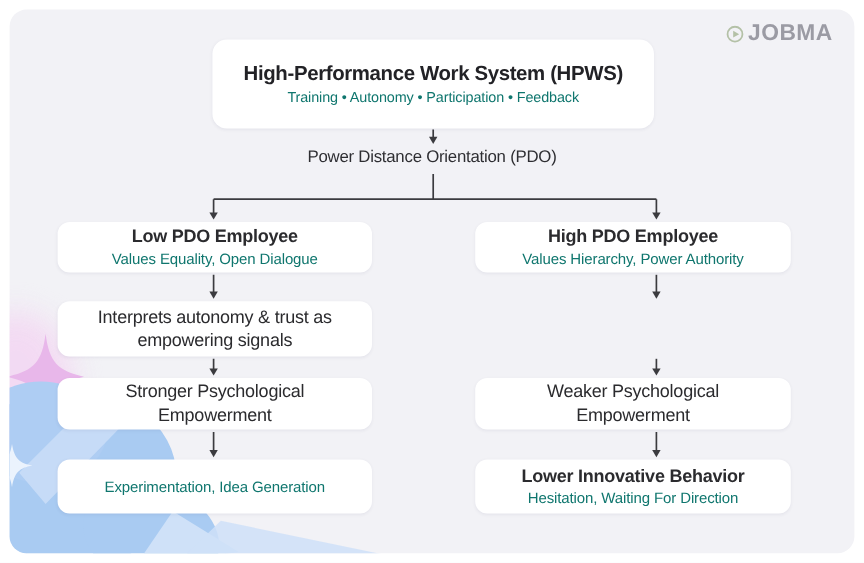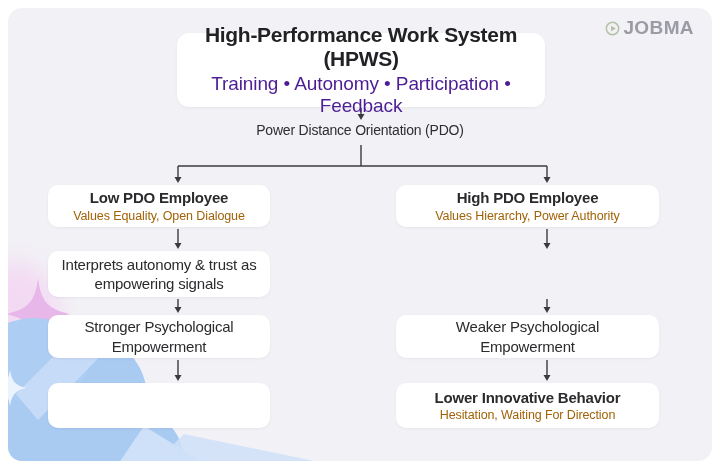--- a/index.html
+++ b/index.html
@@ -26,31 +26,31 @@
   
   svg.connectors{position:absolute;left:0;top:0;z-index:2}
   
   .node{
     position:absolute;z-index:3;background:#ffffff;border-radius:10px;
     box-shadow:0 1px 3px rgba(25,25,60,.06);
     display:flex;flex-direction:column;align-items:center;justify-content:center;
     text-align:center;
   }
   .node-title{font-size:15px;font-weight:bold;color:#2b2b2e;letter-spacing:-.2px;line-height:1.25}
-  .node-sub{font-size:12.5px;color:#a16207;margin-top:1px;letter-spacing:-.1px}
+  .node-sub{font-size:12.5px;color:#0f766e;margin-top:1px;letter-spacing:-.1px}
   .node-text{font-size:15px;font-weight:normal;color:#2b2b2e;line-height:1.3;letter-spacing:-.2px;white-space:pre-line}
   .root-node{left:169px;top:25px;width:368px;height:74px;border-radius:12px}
-  .root-title{font-size:21px;font-weight:bold;color:#222226;letter-spacing:-.3px}
-  .root-sub{font-size:19px;color:#4c1d95;margin-top:2px;letter-spacing:-.1px}
+  .root-title{font-size:17px;font-weight:bold;color:#222226;letter-spacing:-.3px}
+  .root-sub{font-size:12px;color:#0f766e;margin-top:2px;letter-spacing:-.1px}
   .decision-label{
     position:absolute;z-index:3;left:0;top:114px;width:704px;text-align:center;
     font-size:14px;font-weight:normal;color:#2e2e32;letter-spacing:-.2px;
   }
   
-  .col-left{left:40px;width:222px}
+  .col-left{left:40px;width:262px}
   .col-right{left:388px;width:263px}
   .row-1{top:177px;height:42px}
   .row-2{top:243px;height:46px}
   .row-3{top:307px;height:43px}
   .row-4{top:375px;height:45px}
 </style>
 </head>
 <body>
 
 <div class="card">
@@ -121,20 +121,21 @@
   </div>
   <div class="node col-left row-2">
     <div class="node-text">Interprets autonomy &amp; trust as
 empowering signals</div>
   </div>
   <div class="node col-left row-3">
     <div class="node-text">Stronger Psychological
 Empowerment</div>
   </div>
   <div class="node col-left row-4">
+    <div class="node-sub">Experimentation, Idea Generation</div>
   </div>
 
   <div class="node col-right row-1">
     <div class="node-title">High PDO Employee</div>
     <div class="node-sub">Values Hierarchy, Power Authority</div>
   </div>
   <div class="node col-right row-3">
     <div class="node-text">Weaker Psychological
 Empowerment</div>
   </div>

